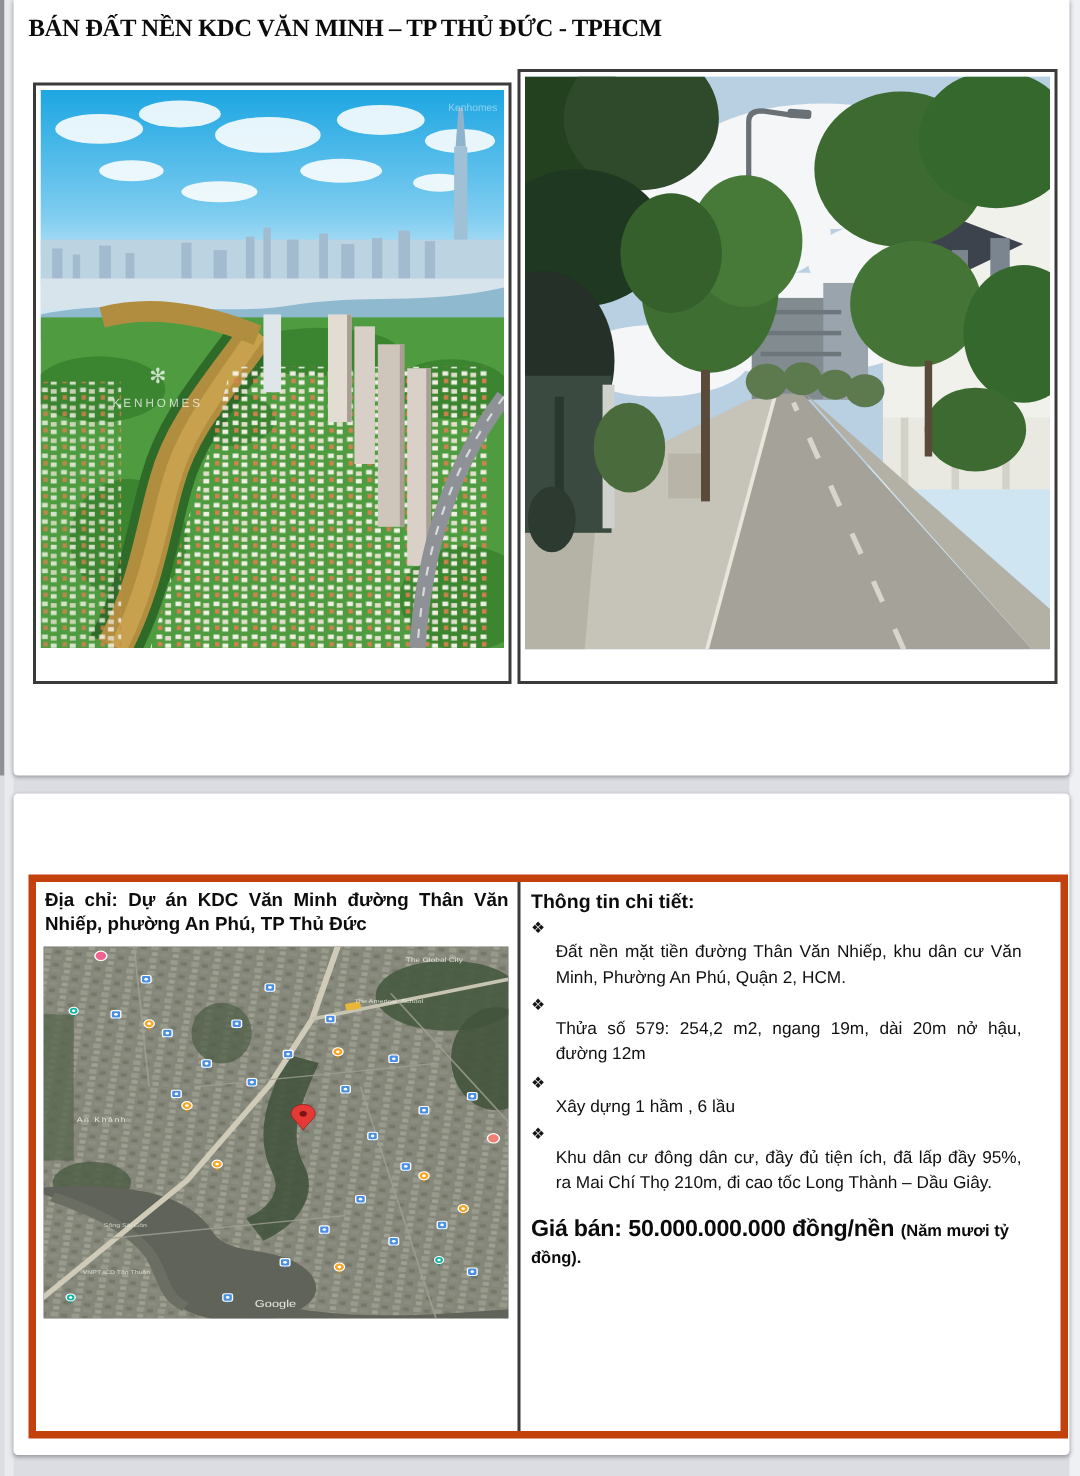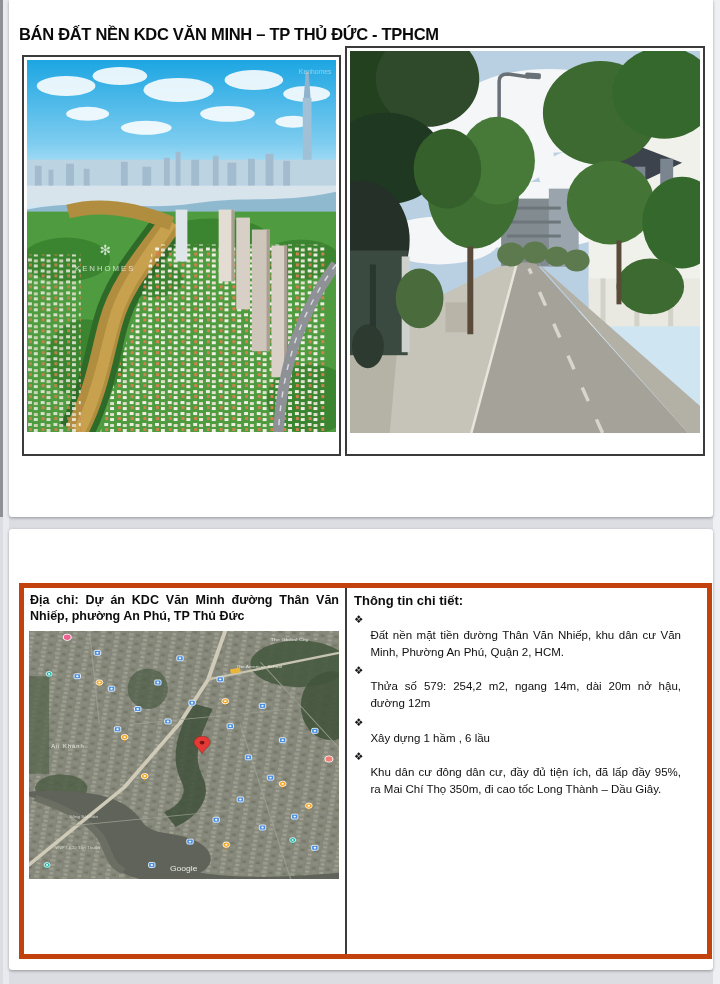--- a/index.html
+++ b/index.html
@@ -13,23 +13,24 @@
   .scan-col-left{position:absolute;left:3px;top:0;width:6px;height:984px;background:#e9eaee;}
   .scan-col-right{position:absolute;right:0;top:0;width:7px;height:984px;background:#eff0f3;}
   .page{
     position:absolute;left:9px;width:704px;background:#ffffff;
     box-shadow:0 1px 3px rgba(60,60,70,.45);
     border-radius:2px;
   }
   .page1{top:0;height:517px;border-radius:0 0 3px 3px;}
   .page2{top:529px;height:441px;border-radius:3px;}
   .doc-title{
-    position:absolute;left:10px;top:25px;
+    position:absolute;left:10px;top:9px;
     font-size:16.5px;font-weight:bold;letter-spacing:-0.3px;color:#0b0b0b;
     white-space:nowrap;
+    font-family:Liberation Serif, serif;
   }
   .photo-box{position:absolute;border:2px solid #3b3b3b;background:#fff;}
   .photo-box-left{left:13px;top:55px;width:315px;height:397px;}
   .photo-box-right{left:336px;top:46px;width:356px;height:406px;}
   .photo-inner{position:absolute;left:3px;top:3px;right:3px;overflow:hidden;background:#cfe5f2;}
   .photo-box-left .photo-inner{height:372px;}
   .photo-box-right .photo-inner{height:382px;}
   .photo-inner svg{display:block;width:100%;height:100%;}
 
   .info-table{
@@ -340,26 +341,31 @@
 
     <div class="cell-right">
       <div class="details-heading">Thông tin chi tiết:</div>
 
       <div class="detail-item">
         <span class="bullet">❖</span>
         <span class="item-text">Đất nền mặt tiền đường Thân Văn Nhiếp, khu dân cư Văn Minh, Phường An Phú, Quận 2, HCM.</span>
       </div>
       <div class="detail-item">
         <span class="bullet">❖</span>
-        <span class="item-text">Thửa số 579: 254,2 m2, ngang 14m, dài 20m nở hậu, đường 12m</span>
+        <span class="item-text">Thửa số 579: 254,2 m2, ngang 19m, dài 20m nở hậu, đường 12m</span>
       </div>
       <div class="detail-item">
         <span class="bullet">❖</span>
         <span class="item-text">Xây dựng 1 hầm , 6 lầu</span>
       </div>
       <div class="detail-item">
         <span class="bullet">❖</span>
-        <span class="item-text">Khu dân cư đông dân cư, đầy đủ tiện ích, đã lấp đầy 95%, ra Mai Chí Thọ 350m, đi cao tốc Long Thành – Dầu Giây.</span>
-      </div>
-
+        <span class="item-text">Khu dân cư đông dân cư, đầy đủ tiện ích, đã lấp đầy 95%, ra Mai Chí Thọ 210m, đi cao tốc Long Thành – Dầu Giây.</span>
+      </div>
+
+      <div class="price-line">
+        <span class="price-main">Giá bán:</span>
+        <span class="price-main">50.000.000.000 đồng/nền</span>
+        <span class="price-note">(Năm mươi tỷ đồng).</span>
+      </div>
     </div>
   </div>
 </div>
 
 </body></html>

